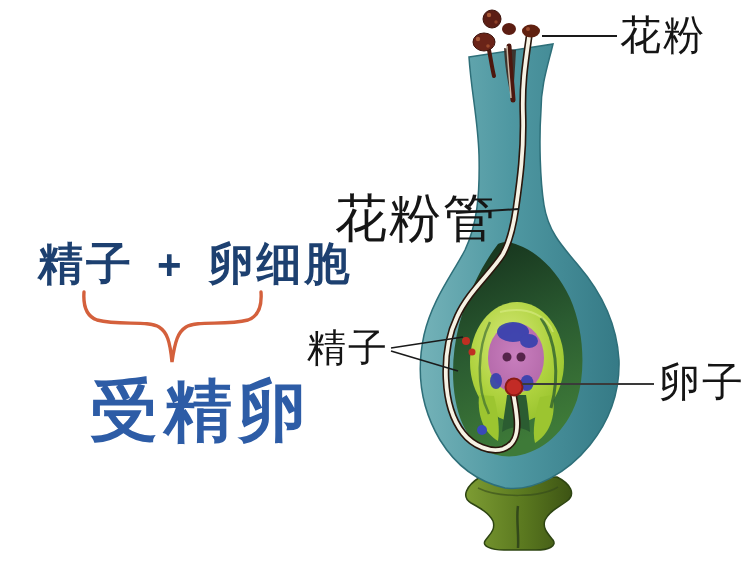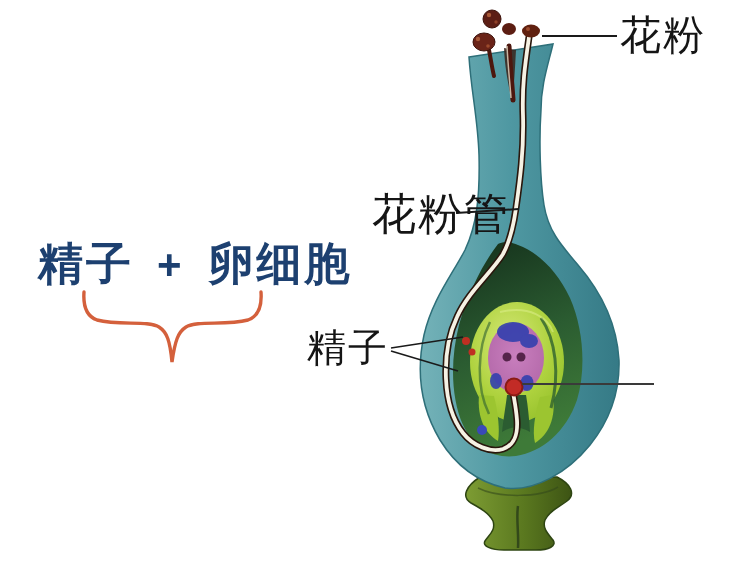--- a/index.html
+++ b/index.html
@@ -6,21 +6,21 @@
   #stage{
     position:relative;width:750px;height:563px;background:#ffffff;overflow:hidden;
     font-family:"Liberation Sans",sans-serif;
   }
   #stage svg{position:absolute;left:0;top:0;}
   .lbl{
     position:absolute;color:#151515;line-height:1;white-space:nowrap;
     font-family:"Liberation Serif",serif;letter-spacing:2px;
   }
   .lbl-pollen{left:620px;top:15px;font-size:41px;}
-  .lbl-pollen-tube{left:335px;top:193px;font-size:44px;margin-left:37px;}
+  .lbl-pollen-tube{left:335px;top:193px;font-size:52px;}
   .lbl-sperm{left:307px;top:328px;font-size:39px;}
   .lbl-egg{left:659px;top:362px;font-size:41px;}
   .equation{
     position:absolute;left:38px;top:241px;color:#1d4070;font-size:45px;font-weight:bold;
     line-height:1;white-space:nowrap;letter-spacing:3px;
     font-family:"Liberation Sans",sans-serif;
     text-align:center;
   }
   .equation .plus{margin:0 24px 0 23px;font-size:42px;}
   .result{
@@ -180,19 +180,21 @@
              C 120,326 147,320 159,327
              C 167,332 170,341 172,362
              C 175,341 178,332 186,327
              C 198,320 225,326 248,320
              C 259,316 262,306 261,292" fill="none" stroke="#d4603c" stroke-width="3.4" stroke-linecap="round"></path>
   </svg>
 
   <div class="lbl lbl-pollen">花粉</div>
   <div class="lbl lbl-pollen-tube">花粉管</div>
   <div class="lbl lbl-sperm">精子</div>
+  <div class="lbl lbl-egg">卵子</div>
 
   <div class="equation">
     <span>精子</span><span class="plus">+</span><span>卵细胞</span>
   </div>
 
+  <div class="result">受精卵</div>
 
 </div>
 
 </body></html>

